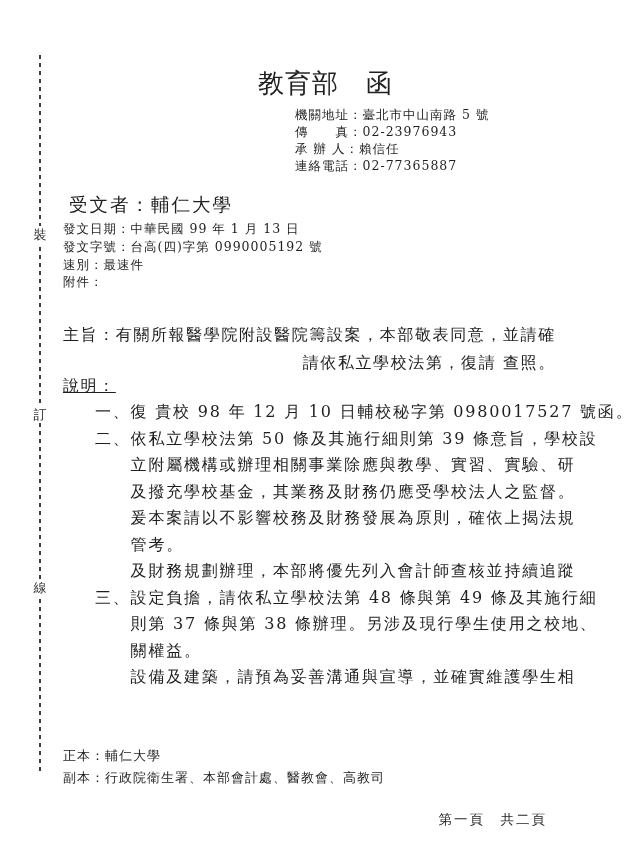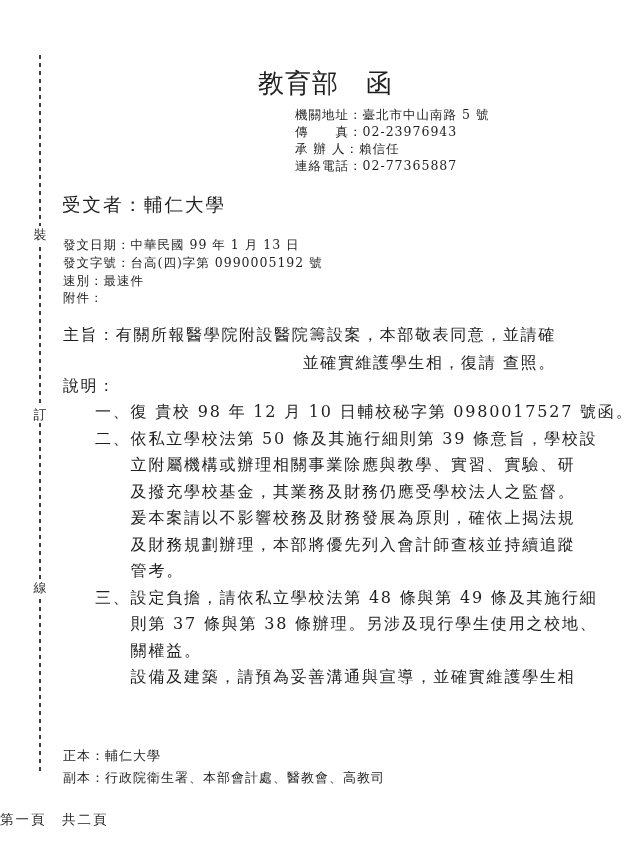--- a/index.html
+++ b/index.html
@@ -54,35 +54,34 @@
     position: absolute;
     left: 295px;
     top: 106px;
     font-size: 12.5px;
     line-height: 17px;
     letter-spacing: 1px;
     white-space: nowrap;
   }
   .recipient {
     position: absolute;
-    left: 62px;
+    left: 69px;
     top: 192px;
     font-size: 18.5px;
     letter-spacing: 2px;
     white-space: nowrap;
   }
   .meta {
     position: absolute;
     left: 63px;
     top: 220px;
     font-size: 12.5px;
     line-height: 17.8px;
     letter-spacing: 1px;
     white-space: nowrap;
-    margin-top: 16px;
   }
   .subject {
     position: absolute;
     left: 63px;
     top: 321px;
     display: flex;
     font-size: 16px;
     line-height: 27.5px;
     letter-spacing: 1.6px;
     white-space: nowrap;
@@ -90,20 +89,21 @@
   }
   .subject .label { flex: 0 0 auto; }
   .expl-label {
     position: absolute;
     left: 63px;
     top: 376px;
     font-size: 16px;
     line-height: 20px;
     letter-spacing: 1.6px;
     white-space: nowrap;
+    text-decoration: underline;
   }
   .items {
     position: absolute;
     left: 95px;
     top: 399px;
     font-size: 16px;
     line-height: 26.5px;
     letter-spacing: 1.8px;
     white-space: nowrap;
   }
@@ -116,21 +116,21 @@
     font-size: 13px;
     line-height: 22px;
     letter-spacing: 1px;
     white-space: nowrap;
   }
   .page-footer {
     position: absolute;
     left: 0;
     top: 811px;
     width: 547px;
-    text-align: left;
+    text-align: right;
     font-size: 13.5px;
     letter-spacing: 2px;
   }
 </style>
 </head>
 <body>
 
 <div class="page">
 
   <div class="rail"></div>
@@ -153,42 +153,42 @@
     <div>發文日期：中華民國 99 年 1 月 13 日</div>
     <div>發文字號：台高(四)字第 0990005192 號</div>
     <div>速別：最速件</div>
     <div>附件：</div>
   </div>
 
   <div class="subject">
     <span class="label">主旨：</span>
     <div>
       <div>有關所報醫學院附設醫院籌設案，本部敬表同意，並請確</div>
-      <div>並確實維護學生相，復請 查照。</div>
+      <div>請依私立學校法第，復請 查照。</div>
     </div>
   </div>
 
   <div class="expl-label">說明：</div>
 
   <div class="items">
     <div class="item">
       <span class="marker">一、</span>
       <div>
         <div>復 貴校 98 年 12 月 10 日輔校秘字第 0980017527 號函。</div>
       </div>
     </div>
     <div class="item">
       <span class="marker">二、</span>
       <div>
         <div>依私立學校法第 50 條及其施行細則第 39 條意旨，學校設</div>
         <div>立附屬機構或辦理相關事業除應與教學、實習、實驗、研</div>
         <div>及撥充學校基金，其業務及財務仍應受學校法人之監督。</div>
         <div>爰本案請以不影響校務及財務發展為原則，確依上揭法規</div>
+        <div>管考。</div>
         <div>及財務規劃辦理，本部將優先列入會計師查核並持續追蹤</div>
-        <div>管考。</div>
       </div>
     </div>
     <div class="item">
       <span class="marker">三、</span>
       <div>
         <div>設定負擔，請依私立學校法第 48 條與第 49 條及其施行細</div>
         <div>則第 37 條與第 38 條辦理。另涉及現行學生使用之校地、</div>
         <div>關權益。</div>
         <div>設備及建築，請預為妥善溝通與宣導，並確實維護學生相</div>
       </div>

